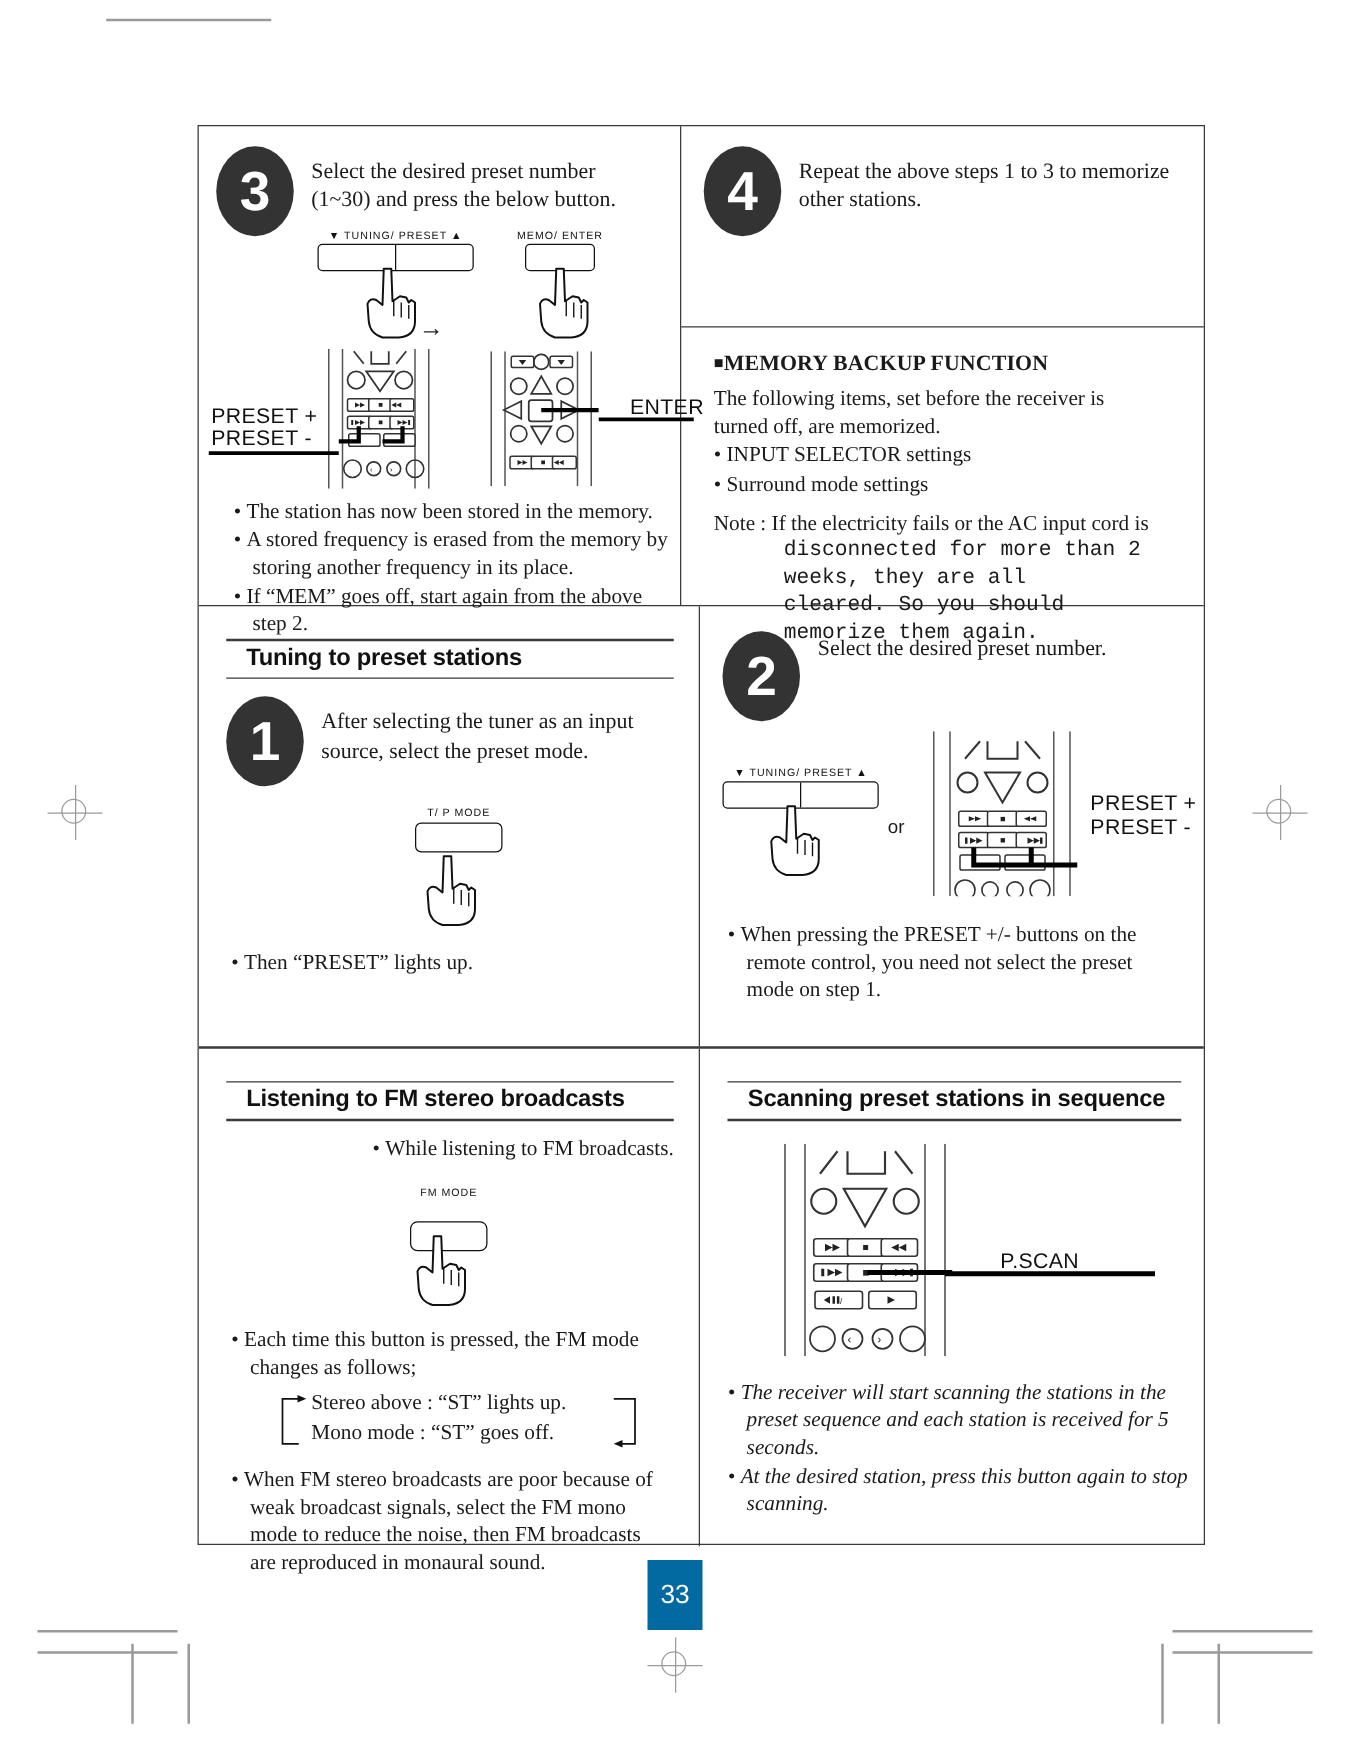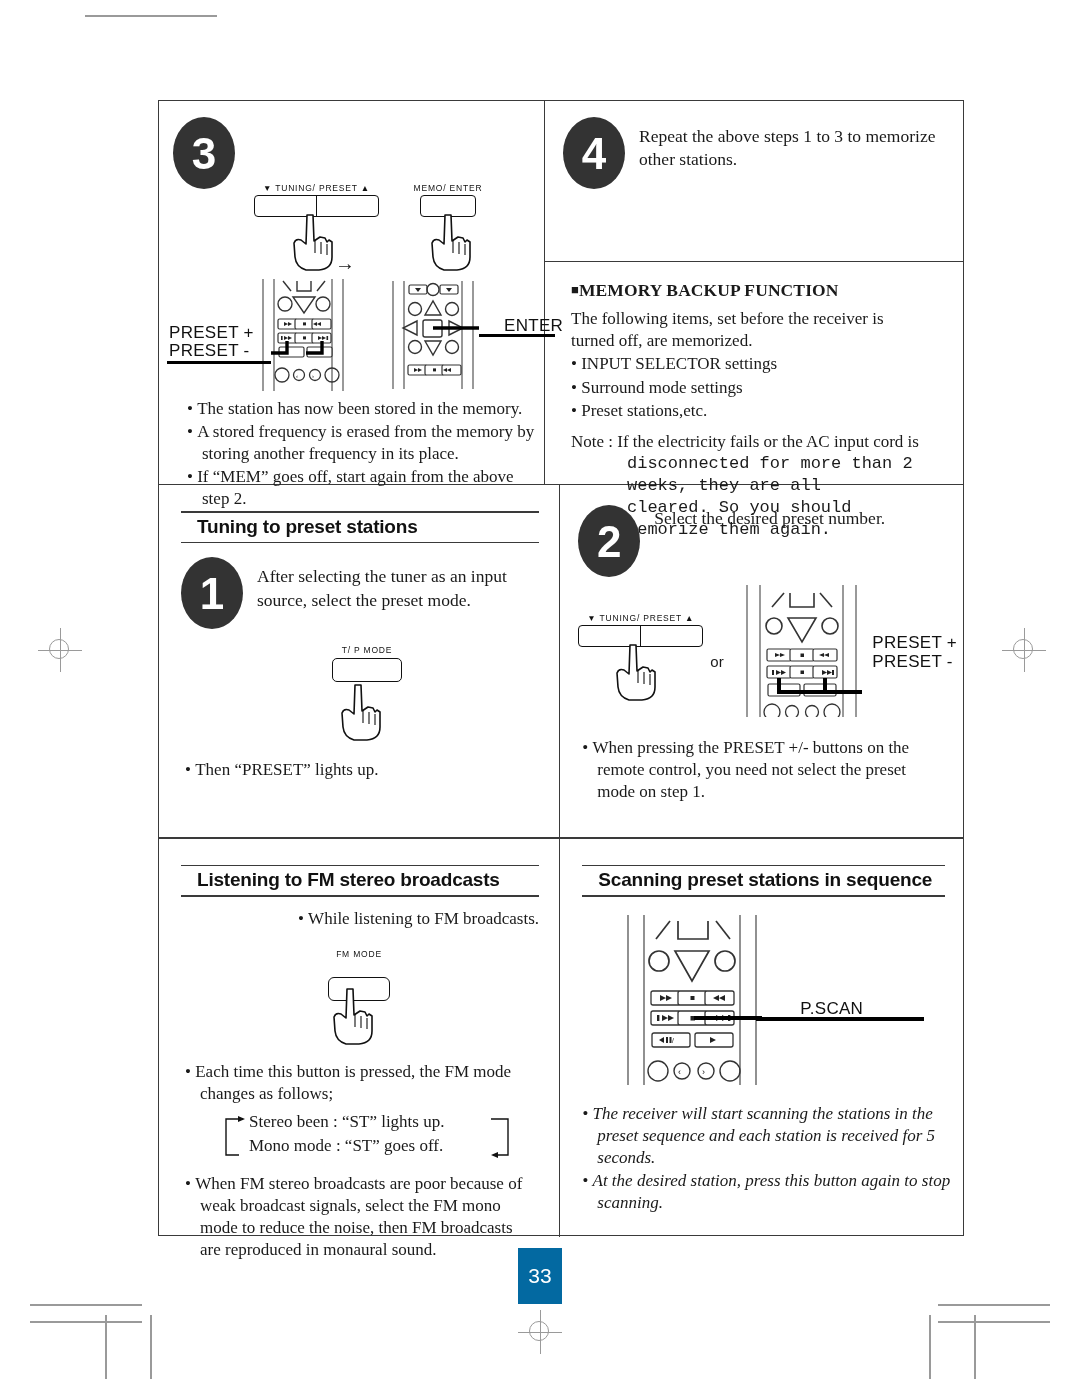--- a/index.html
+++ b/index.html
@@ -124,20 +124,21 @@
 <div class="cropline" style="left:938px;top:1304px;width:112px;height:2px;"></div>
 <div class="cropline" style="left:938px;top:1321px;width:112px;height:2px;"></div>
 
 <div id="sheet">
 
   <div class="row" style="height:383px;">
 
     <div class="cell" style="width:400px;padding:16px 18px 8px 14px;">
       <div class="steprow">
         <div class="stepnum">3</div>
+        <div class="steptext">Select the desired preset number (1~30) and press the below button.</div>
       </div>
 
       <div class="abs" style="left:95px;top:82px;width:125px;">
         <div class="btnlabel" style="text-align:center;margin-bottom:2px;">▼ TUNING/ PRESET ▲</div>
         <div class="hwbtn split">
           <div class="half"></div>
           <div class="half"></div>
         </div>
       </div>
 
@@ -277,21 +278,20 @@
       <div class="hdiv"></div>
 
       <div class="cell" style="padding:18px 20px 0 26px;">
         <div style="font-family:'Liberation Serif',serif;font-size:17.5px;font-weight:700;letter-spacing:.1px;margin-bottom:7px;">
           <span style="font-size:13px;vertical-align:2px;">■</span><span>MEMORY BACKUP FUNCTION</span>
         </div>
         <div class="plain" style="width:360px;">The following items, set before the receiver is turned off, are memorized.</div>
         <ul class="b" style="margin-top:1px;">
           <li>INPUT SELECTOR settings</li>
           <li>Surround mode settings</li>
-          <li>Preset stations,etc.</li>
         </ul>
         <div class="noteblk" style="margin-top:9px;width:372px;">
           <span>Note : </span><span>If the electricity fails or the AC input cord is</span>
           <span class="ind">disconnected for more than 2 weeks, they are all</span>
           <span class="ind">cleared. So you should memorize them again.</span>
         </div>
       </div>
     </div>
   </div>
 
@@ -437,21 +437,21 @@
       <div class="abs" style="left:62px;top:272px;width:300px;">
         <div style="position:relative;height:52px;">
           <svg style="position:absolute;left:0;top:4px;" width="24" height="44" viewBox="0 0 24 44">
             <path d="M22 4 L5 4 L5 40 L18 40" fill="none" stroke="#111" stroke-width="1.4"></path>
             <path d="M17 1 L24 4 L17 7 z" fill="#111"></path>
           </svg>
           <svg style="position:absolute;left:268px;top:4px;" width="26" height="44" viewBox="0 0 26 44">
             <path d="M2 4 L19 4 L19 40 L8 40" fill="none" stroke="#111" stroke-width="1.4"></path>
             <path d="M9 37 L2 40 L9 43 z" fill="#111"></path>
           </svg>
-          <div class="plain" style="position:absolute;left:28px;top:0;">Stereo been : “ST” lights up.</div>
+          <div class="plain" style="position:absolute;left:28px;top:0;">Stereo above : “ST” lights up.</div>
           <div class="plain" style="position:absolute;left:28px;top:24px;">Mono mode : “ST” goes off.</div>
         </div>
       </div>
 
       <ul class="b abs" style="left:26px;top:334px;width:350px;">
         <li>When FM stereo broadcasts are poor because of weak broadcast signals, select the FM mono mode to reduce the noise, then FM broadcasts are reproduced in monaural sound.</li>
       </ul>
     </div>
 
     <div class="vdiv"></div>

